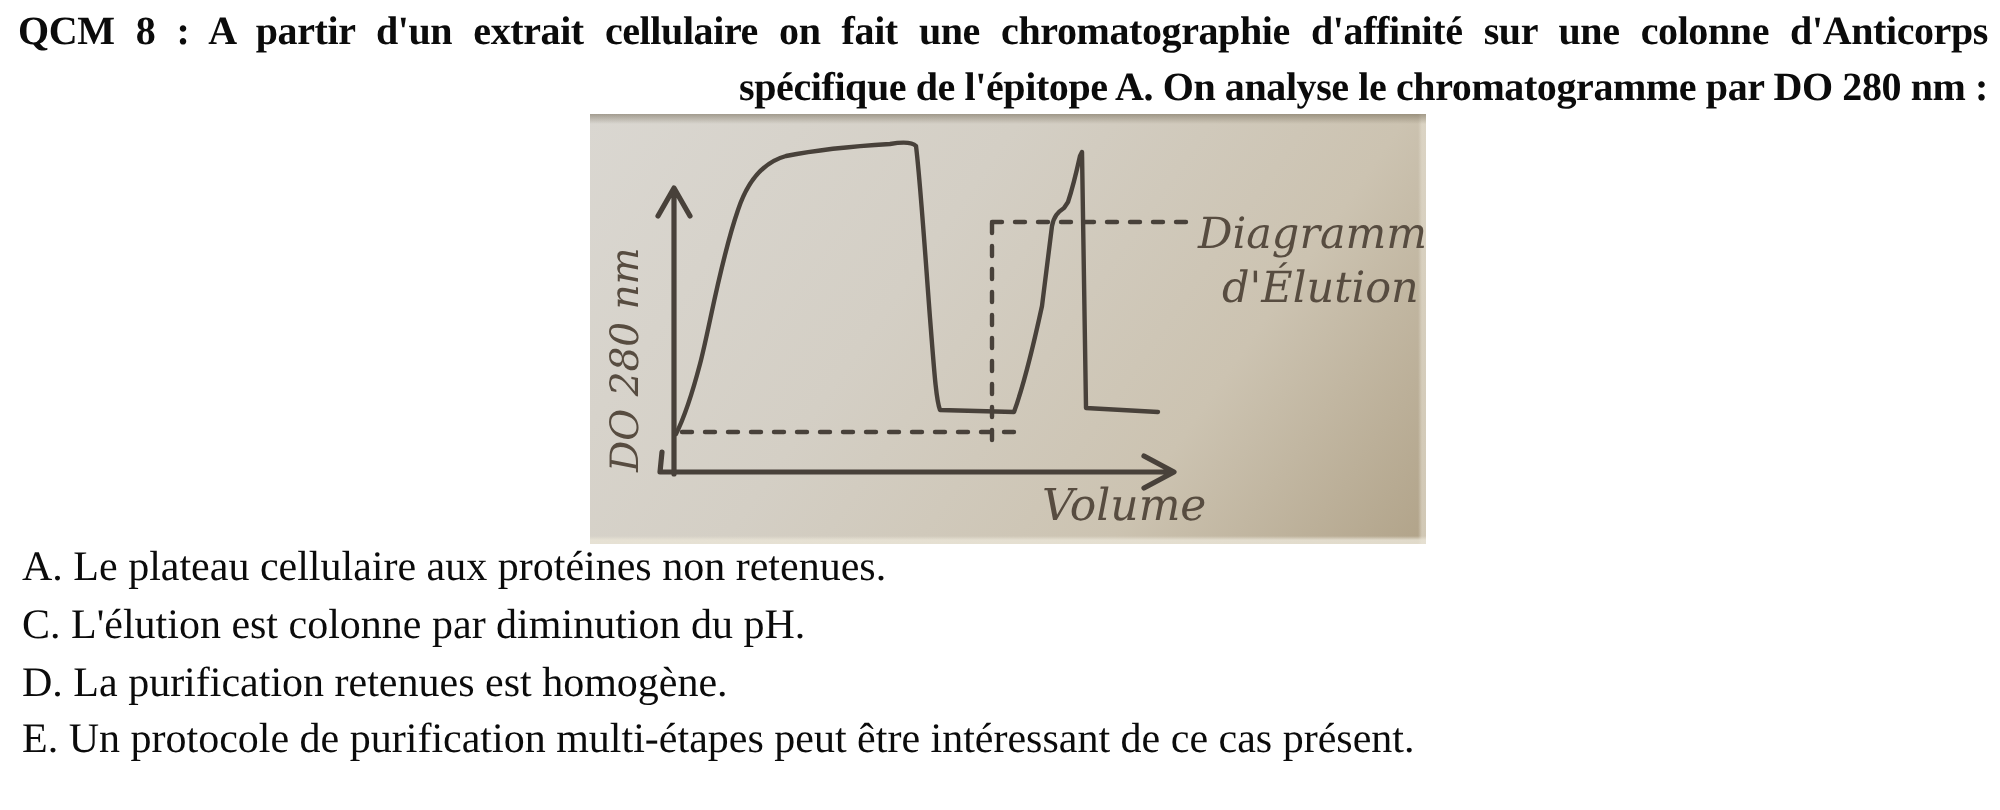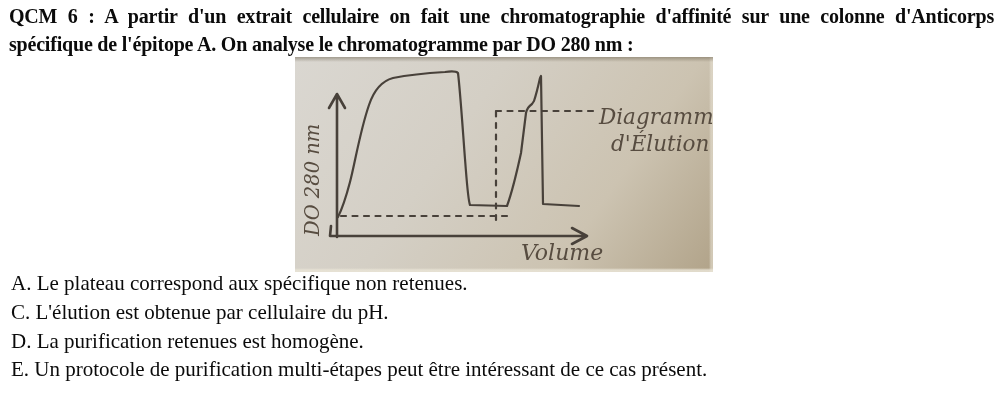--- a/index.html
+++ b/index.html
@@ -4,21 +4,21 @@
 <style>
   html,body{margin:0;padding:0;background:#fff;}
   .page{
     position:relative;width:1000px;height:405px;background:#ffffff;
     font-family:"Liberation Serif", serif;color:#0b0b0b;overflow:hidden;
   }
   .q-header{
     position:absolute;left:0;top:3px;width:1000px;
     font-weight:700;font-size:20px;line-height:27.5px;letter-spacing:-0.2px;
   }
-  .q-line{padding:0 6px 0 9px;}
+  .q-line{padding:0 6px 0 9px;text-align:right;}
   .q-just{text-align:justify;text-align-last:justify;}
   .photo{
     position:absolute;left:295px;top:57px;width:418px;height:215px;
     background:
       linear-gradient(to bottom, rgba(95,85,65,0.45) 0px, rgba(95,85,65,0) 5px),
       linear-gradient(to top, rgba(233,228,214,0.85) 0px, rgba(233,228,214,0.85) 2px, rgba(233,228,214,0) 4px),
       linear-gradient(to left, rgba(230,224,210,0.6) 0px, rgba(230,224,210,0.6) 2px, rgba(230,224,210,0) 4px),
       linear-gradient(125deg, #dad7d1 0%, #d4cfc5 38%, #ccc3b1 72%, #b1a389 100%);
   }
   .photo svg{position:absolute;left:0;top:0;}
@@ -27,21 +27,21 @@
     font-size:21px;line-height:28.8px;
   }
   .opt{padding-left:11px;}
 </style>
 </head>
 <body>
 
 <div class="page">
 
   <div class="q-header">
-    <div class="q-line q-just">QCM 6 : A partir d'un extrait cellulaire on fait une chromatographie d'affinité sur une colonne d'Anticorps</div>
+    <div class="q-line q-just">QCM 8 : A partir d'un extrait cellulaire on fait une chromatographie d'affinité sur une colonne d'Anticorps</div>
     <div class="q-line">spécifique de l'épitope A. On analyse le chromatogramme par DO 280 nm :</div>
   </div>
 
   <div class="photo">
     <svg width="418" height="215" viewBox="0 0 418 215">
       <g fill="none" stroke="#48413a" stroke-linecap="round" stroke-linejoin="round">
         <path stroke-width="2.6" d="M 42 180 L 42 38 M 34 51 L 42 37 L 50 51"></path>
         <path stroke-width="2.6" d="M 36 169 L 35 179 L 289 179 M 277 171 L 292 179 L 277 187"></path>
         <path stroke-width="2.2" d="M 43 160 C 46 154 50 144 55 125 C 60 106 65 74 74 48 C 79 33 87 24 98 21 C 113 18 133 16 150 15 C 156 14 161 14 163 16 C 165 32 167 62 170 102 C 172 127 173 143 175 148 L 212 149 C 216 138 221 119 226 96 L 231 56 C 232 51 234 49 237 47 L 239 44 C 241 38 243 30 245 21 L 246 19 L 248 147 L 284 149"></path>
         <path stroke-width="2.2" stroke-dasharray="5 6.5" d="M 46 159 L 216 159"></path>
@@ -51,19 +51,19 @@
       <g fill="#574c40" font-family="DejaVu Serif, serif" font-style="italic">
         <text x="24" y="179" font-size="19.5" transform="rotate(-90 24 179)">DO 280 nm</text>
         <text x="226" y="203" font-size="22">Volume</text>
         <text x="304" y="67" font-size="21.5">Diagramme</text>
         <text x="316" y="94" font-size="21.5">d'Élution</text>
       </g>
     </svg>
   </div>
 
   <div class="options">
-    <div class="opt">A. Le plateau correspond aux spécifique non retenues.</div>
-    <div class="opt">C. L'élution est obtenue par cellulaire du pH.</div>
+    <div class="opt">A. Le plateau cellulaire aux protéines non retenues.</div>
+    <div class="opt">C. L'élution est colonne par diminution du pH.</div>
     <div class="opt">D. La purification retenues est homogène.</div>
     <div class="opt">E. Un protocole de purification multi-étapes peut être intéressant de ce cas présent.</div>
   </div>
 
 </div>
 
 </body></html>

